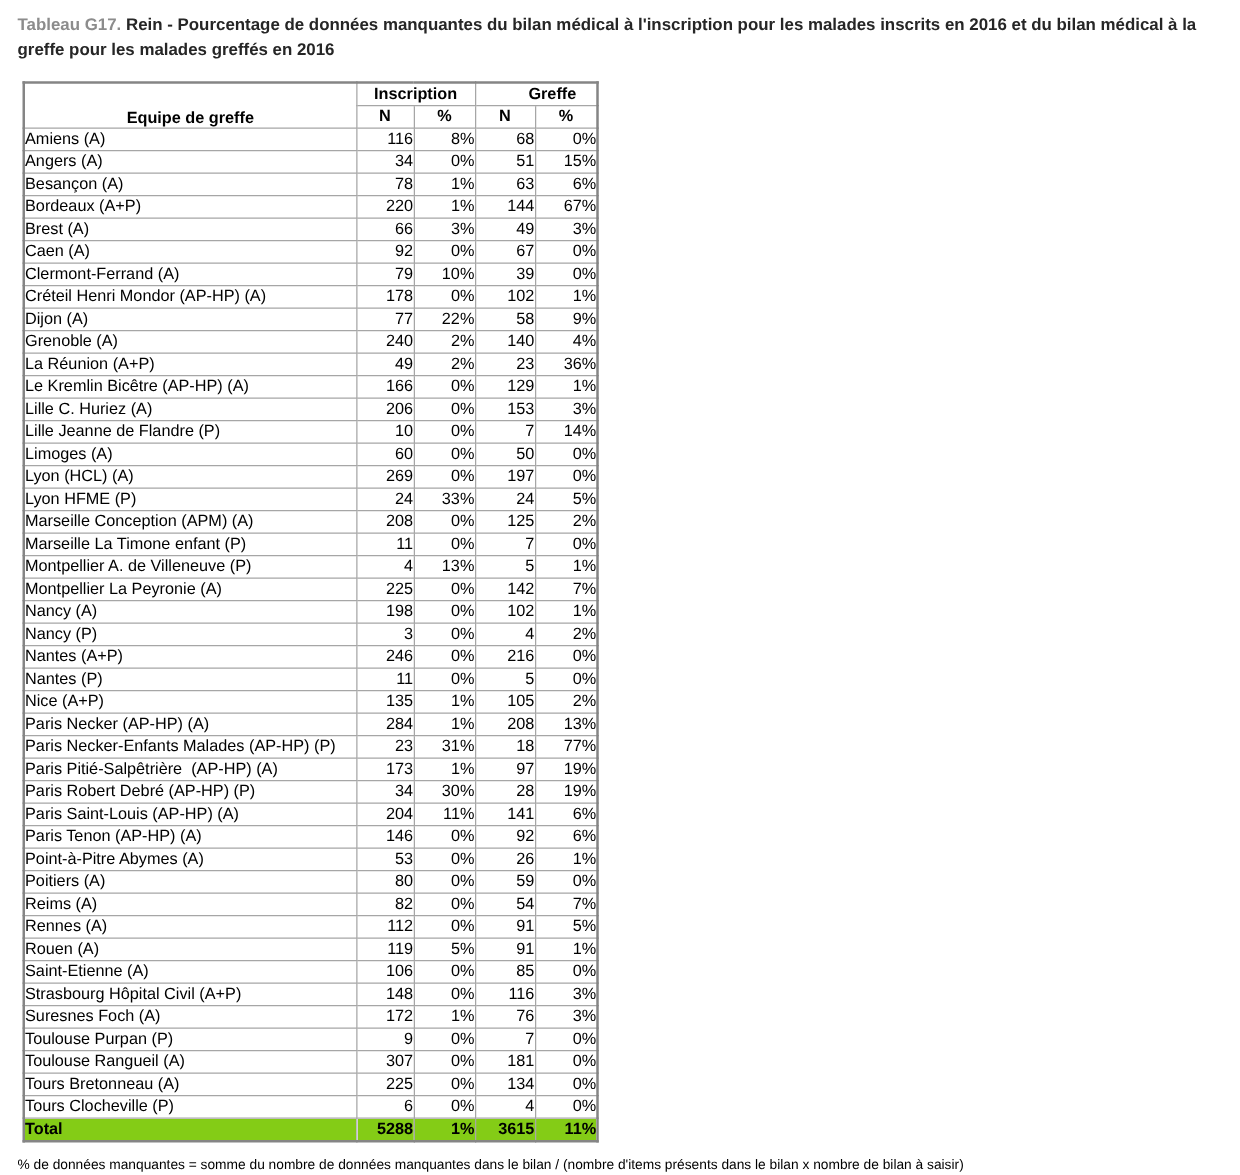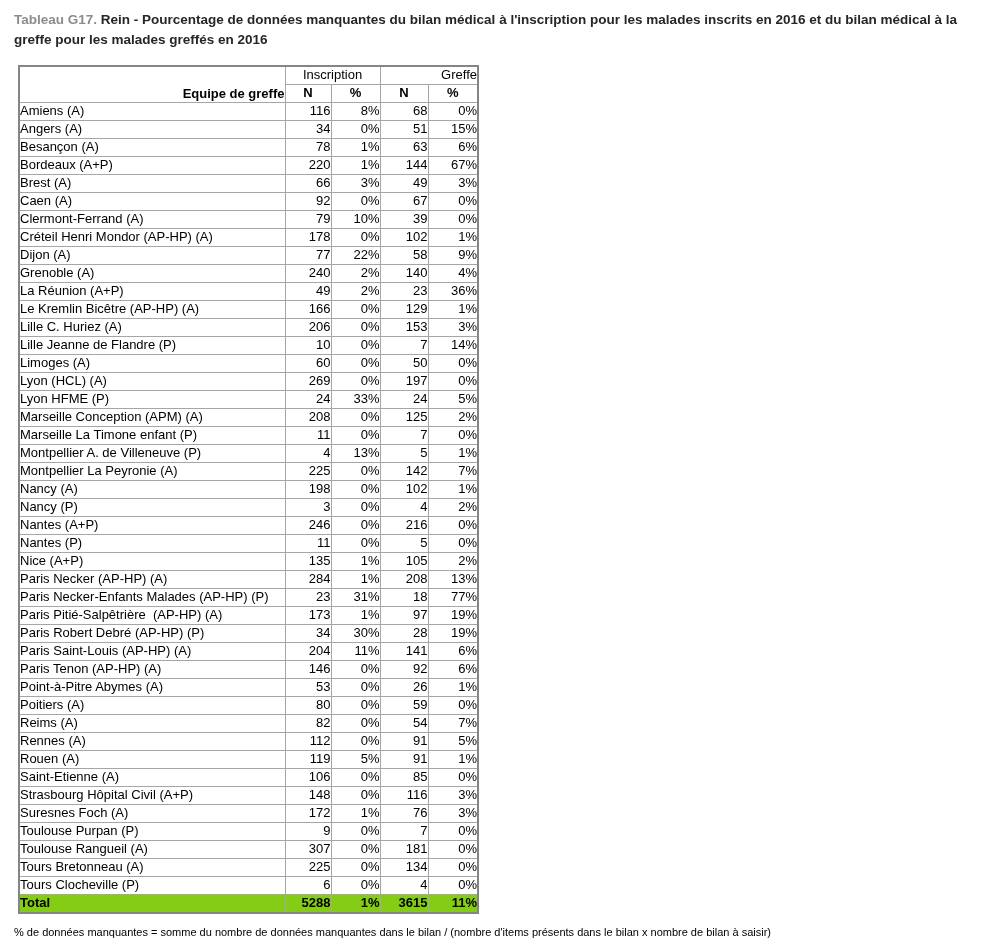--- a/index.html
+++ b/index.html
@@ -42,32 +42,32 @@
     border: 1px solid #a6a6a6;
     font-size: 13px;
     height: 17px;
     line-height: 16px;
     padding: 0;
     overflow: hidden;
     white-space: nowrap;
     color: #000000;
   }
   th.team-head {
-    text-align: right;
+    text-align: center;
     vertical-align: bottom;
     padding: 0 0 1px 6px;
     font-weight: bold;
   }
   th.group {
-    font-weight: normal;
+    font-weight: bold;
     text-align: center;
   }
   th.group.greffe {
     text-align: right;
-    padding-right: 0;
+    padding-right: 16px;
   }
   th.sub {
     font-weight: bold;
     text-align: center;
   }
   td.team {
     text-align: left;
     padding-left: 6px;
   }
   td.num {

